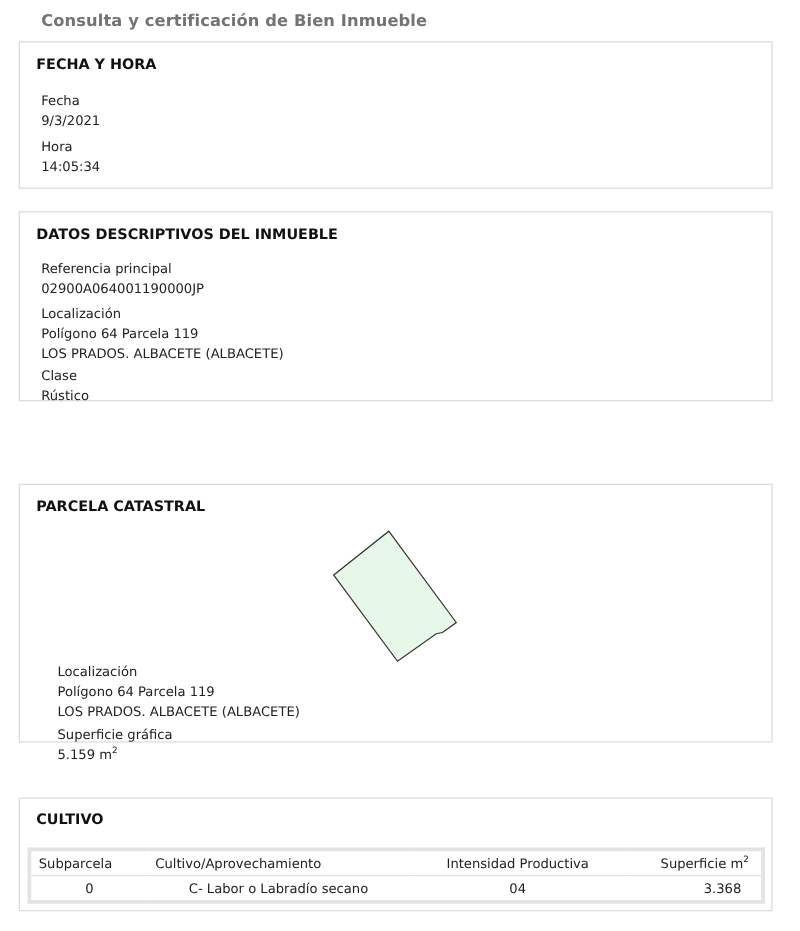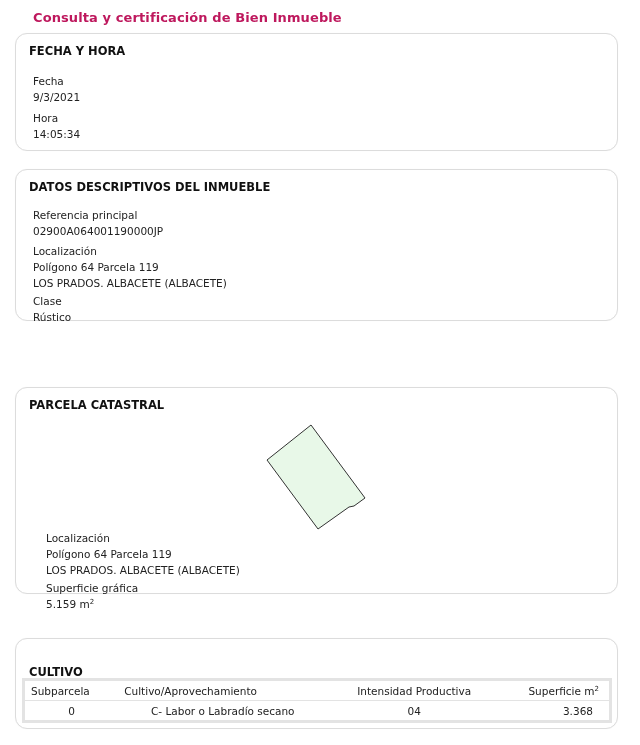--- a/index.html
+++ b/index.html
@@ -1,19 +1,19 @@
 <!DOCTYPE html>
 <html><head>
   <meta charset="utf-8">
   <style>
     * { box-sizing: border-box; margin: 0; padding: 0; }
     html, body { width: 640px; height: 745px; background: #ffffff; overflow: hidden; }
     body { font-family: "DejaVu Sans", "Liberation Sans", sans-serif; color: #222; font-size: 11px; position: relative; }
-    .page-title { position: absolute; left: 33px; top: 10px; font-size: 13px; font-weight: bold; color: #be185d; letter-spacing: 0.1px; }
-    .panel { position: absolute; left: 15px; width: 603px; border: 1px solid #dcdcdc; border-radius: 12px; background: #fff; box-shadow: 0 0 1px rgba(0,0,0,0.05); }
+    .page-title { position: absolute; left: 33px; top: 10px; font-size: 13px; font-weight: bold; color: #737373; letter-spacing: 0.1px; }
+    .panel { position: absolute; left: 15px; width: 603px; border: 1px solid #dcdcdc; border-radius: 0; background: #fff; box-shadow: 0 0 1px rgba(0,0,0,0.05); }
     .panel-title { position: absolute; left: 13px; font-size: 11.5px; font-weight: bold; color: #111; }
     .field { position: absolute; left: 17px; line-height: 16px; font-size: 10.5px; color: #222; }
     .field .lbl, .field .val { display: block; }
     .field .val + .val { margin-top: 0; }
     sup { font-size: 7px; vertical-align: super; line-height: 0; }
     #panel-fecha { top: 33px; height: 118px; }
     #panel-datos { top: 169px; height: 152px; padding-left: 23px; }
     #panel-parcela { top: 387px; height: 207px; }
     #panel-cultivo { top: 638px; height: 91px; }
     .parcel-svg { position: absolute; left: 250px; top: 36px; }
@@ -69,21 +69,21 @@
     <span class="val">Polígono 64 Parcela 119</span>
     <span class="val">LOS PRADOS. ALBACETE (ALBACETE)</span>
   </div>
   <div class="field" style="left:30px; top:192px;">
     <span class="lbl">Superficie gráfica</span>
     <span class="val"><span>5.159 m</span><sup>2</sup></span>
   </div>
 </section>
 
 <section class="panel" id="panel-cultivo">
-  <div class="panel-title" style="top:26px;text-align:center;">CULTIVO</div>
+  <div class="panel-title" style="top:9px;text-align:center;">CULTIVO</div>
   <table class="ctable">
     <thead>
       <tr>
         <th class="c0">Subparcela</th>
         <th class="c1">Cultivo/Aprovechamiento</th>
         <th class="c2" style="text-align:center;">Intensidad Productiva</th>
         <th class="c3" style="text-align:right; padding-right:10px;"><span>Superficie m</span><sup>2</sup></th>
       </tr>
     </thead>
     <tbody>

